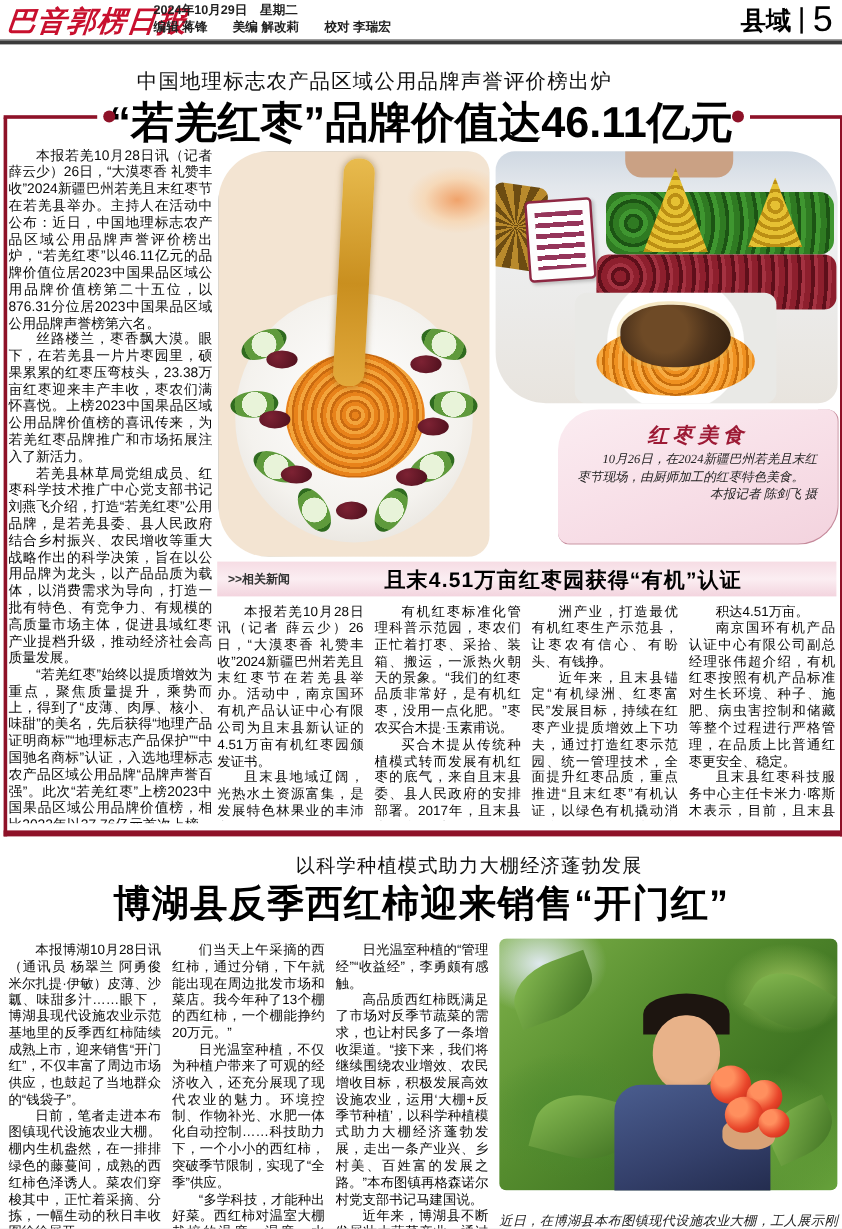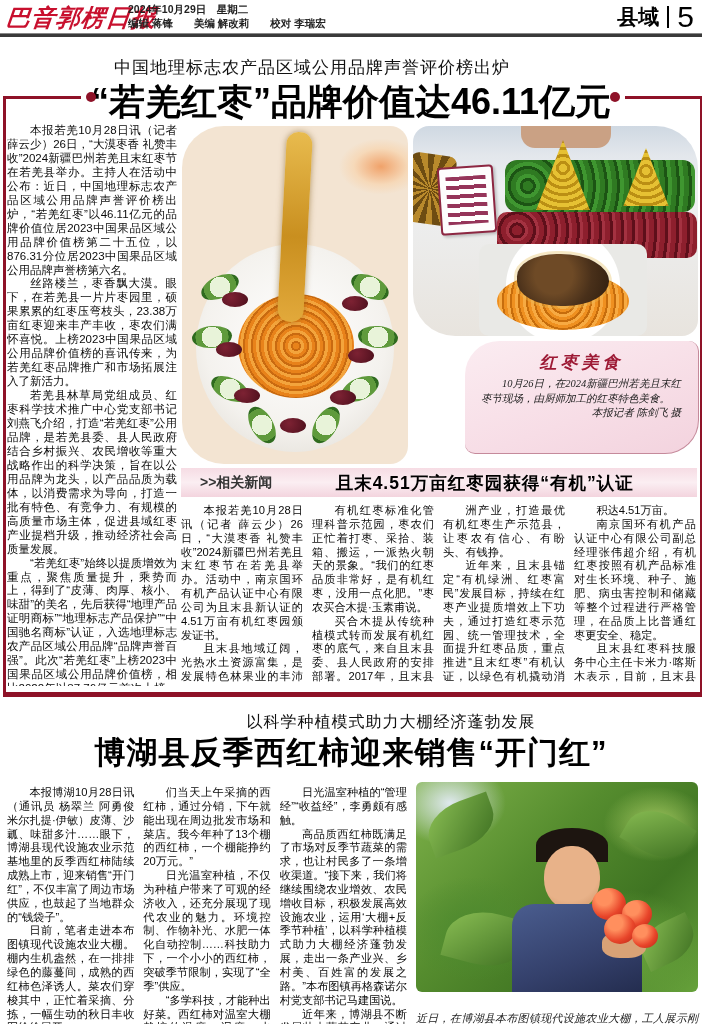--- a/index.html
+++ b/index.html
@@ -80,21 +80,21 @@
           border-right:1px solid #c58a9b;border-bottom:1px solid #c58a9b;}
   .cap-title{position:absolute;left:0;top:10px;width:100%;text-align:center;font-size:17px;font-weight:bold;
           color:#9d1a35;font-style:italic;font-family:"Liberation Serif","DejaVu Serif",serif;letter-spacing:4px;}
   .cap-text{position:absolute;left:16px;top:36px;width:200px;font-size:10.5px;line-height:14.5px;text-align:justify;
           font-style:italic;font-family:"Liberation Serif","DejaVu Serif",serif;color:#222;}
   .cap-text .credit{float:right;}
 
   
   .relbar{position:absolute;left:181px;top:424px;width:516px;height:29px;
           background:linear-gradient(180deg,#f6dce4 0%,#fbeef2 50%,#f3d4de 100%);display:flex;align-items:center;}
-  .rel-label{font-size:14px;font-weight:bold;color:#333;margin-left:19px;white-space:nowrap;text-align:right;}
+  .rel-label{font-size:10px;font-weight:bold;color:#333;margin-left:9px;white-space:nowrap;text-align:right;}
   .rel-title{flex:1;text-align:center;font-size:17.5px;font-weight:bold;color:#000;letter-spacing:1px;}
   .relcols{position:absolute;left:181px;top:460px;width:517px;height:180px;display:flex;gap:9px;}
   .relcol{width:122px;height:100%;font-size:11.2px;line-height:13.85px;text-align:justify;color:#0a0a0a;overflow:hidden;}
 
   
   .a2{position:absolute;left:0;top:694px;width:702px;height:330px;}
   .kicker2{position:absolute;left:0;top:18px;width:702px;text-align:center;font-size:16px;color:#111;letter-spacing:1px;padding-left:40px;}
   .headline2{position:absolute;left:0;top:38px;width:702px;margin:0;text-align:center;
              font-size:31px;font-weight:900;color:#000;letter-spacing:1px;}
   .a2-cols{position:absolute;left:7px;top:92px;width:400px;height:242px;display:flex;gap:9px;}

